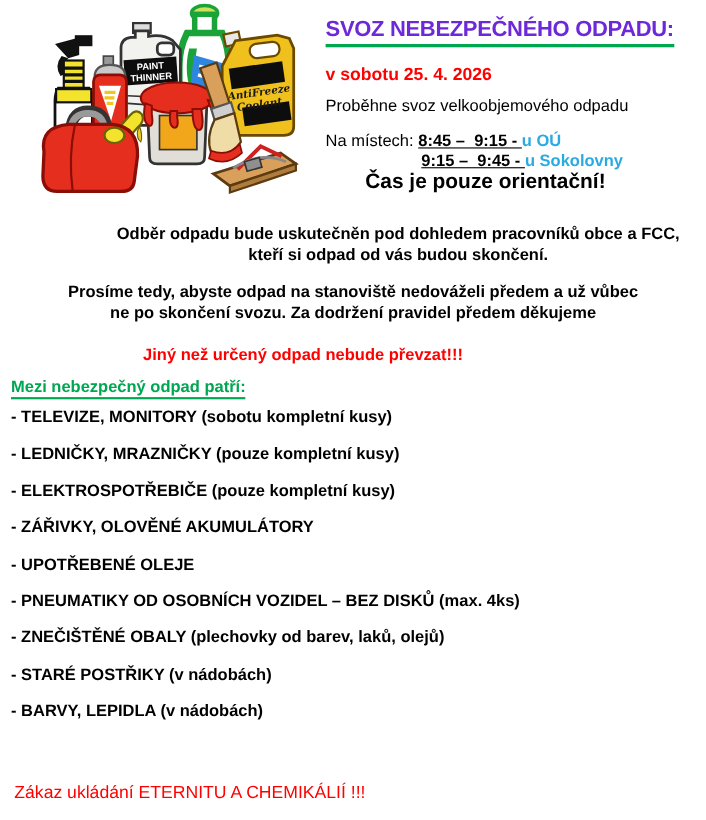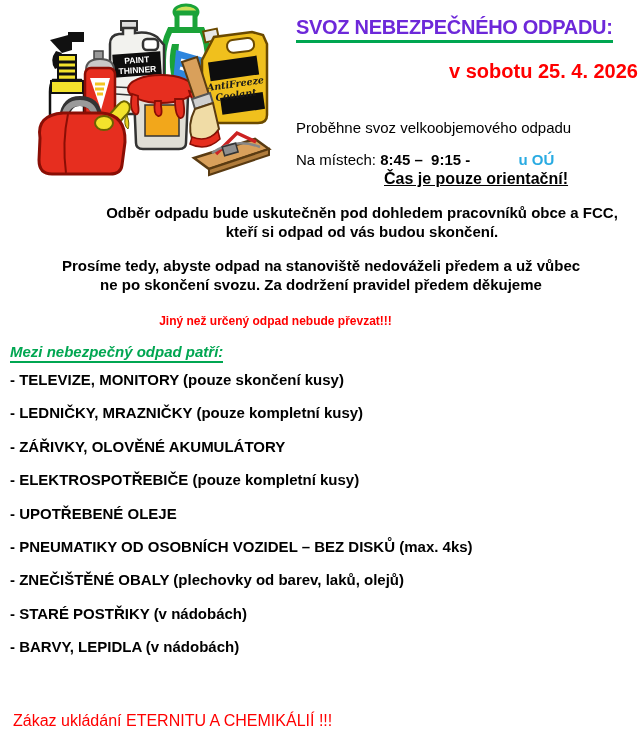--- a/index.html
+++ b/index.html
@@ -18,42 +18,42 @@
   .header { position:absolute; left:296px; top:16px; width:342px; }
   .title {
     display:inline-block;
     font-size:20px; font-weight:bold; letter-spacing:-0.3px;
     color:#6d28d9;
     border-bottom:3px solid #00A651;
     padding-bottom:1px;
     white-space:nowrap;
   }
   .date-line {
-    margin-top:17px; text-align:right;
-    font-size:20px; font-weight:bold; color:#FF0000;
+    margin-top:17px; text-align:left;
+    font-size:16px; font-weight:bold; color:#FF0000;
     white-space:nowrap;
   }
-  .subtitle { margin-top:36px; font-size:15px; }
+  .subtitle { margin-top:10px; font-size:15px; }
   .places { margin-top:15px; font-size:15px; line-height:18px; }
-  .slot-time { font-weight:bold; white-space:pre; }
-  .slot-place { font-weight:bold; color:#29ABE2;margin-left:44px; }
+  .slot-time { font-weight:bold; white-space:pre;text-decoration:underline; }
+  .slot-place { font-weight:bold; color:#29ABE2; }
   .slot2 { margin-left:87px; }
-  .time-note { margin-left:88px; font-size:16px; font-weight:bold; margin-top:1px;text-decoration:underline; }
+  .time-note { margin-left:36px; font-size:19px; font-weight:bold; margin-top:1px; }
   
   .para {
     position:absolute; left:0; width:642px;
     text-align:center; font-size:15px; font-weight:bold; line-height:18.5px;
   }
   .para1 { top:204px;margin-left:41px; }
   .para2 { top:257px; }
   .warning {
     position:absolute; top:314px; left:0; width:551px;
-    text-align:center; font-size:12px; font-weight:bold; color:#FF0000;
-  }
-  .list-heading-wrap { position:absolute; top:343px; left:10px;font-style:italic; }
+    text-align:center; font-size:15px; font-weight:bold; color:#FF0000;
+  }
+  .list-heading-wrap { position:absolute; top:343px; left:10px; }
   .list-heading {
     display:inline-block;
     font-size:15px; font-weight:bold; color:#00A651;
     border-bottom:2px solid #00A651; padding-bottom:1px;
   }
   .items {
     position:absolute; top:371px; left:10px;
     list-style:none; font-size:15px; font-weight:bold;
   }
   .items li { height:33.4px; }
@@ -153,20 +153,21 @@
       <rect x="217" y="143" width="14" height="9" transform="rotate(-16 224 147)" fill="#8f8f8f" stroke="#333" stroke-width="1.5"></rect>
     </g>
   </svg>
 
   <div class="header">
     <span class="title">SVOZ NEBEZPEČNÉHO ODPADU:</span>
     <div class="date-line">v sobotu 25. 4. 2026</div>
     <div class="subtitle">Proběhne svoz velkoobjemového odpadu</div>
     <div class="places">
       <div><span style="white-space:pre;">Na místech: </span><span class="slot-time">8:45 –  9:15 - </span><span class="slot-place">u OÚ</span></div>
+      <div class="slot2"><span class="slot-time">9:15 –  9:45 - </span><span class="slot-place">u Sokolovny</span></div>
       <div class="time-note">Čas je pouze orientační!</div>
     </div>
   </div>
 
   <div class="para para1">
     <div>Odběr odpadu bude uskutečněn pod dohledem pracovníků obce a FCC,</div>
     <div>kteří si odpad od vás budou skončení.</div>
   </div>
 
   <div class="para para2">
@@ -174,24 +175,24 @@
     <div>ne po skončení svozu. Za dodržení pravidel předem děkujeme</div>
   </div>
 
   <div class="warning">Jiný než určený odpad nebude převzat!!!</div>
 
   <div class="list-heading-wrap">
     <span class="list-heading">Mezi nebezpečný odpad patří:</span>
   </div>
 
   <ul class="items">
-    <li>- TELEVIZE, MONITORY (pouze skončení kusy)</li>
+    <li>- TELEVIZE, MONITORY (sobotu kompletní kusy)</li>
     <li>- LEDNIČKY, MRAZNIČKY (pouze kompletní kusy)</li>
+    <li>- ELEKTROSPOTŘEBIČE (pouze kompletní kusy)</li>
     <li>- ZÁŘIVKY, OLOVĚNÉ AKUMULÁTORY</li>
-    <li>- ELEKTROSPOTŘEBIČE (pouze kompletní kusy)</li>
     <li>- UPOTŘEBENÉ OLEJE</li>
     <li>- PNEUMATIKY OD OSOBNÍCH VOZIDEL – BEZ DISKŮ (max. 4ks)</li>
     <li>- ZNEČIŠTĚNÉ OBALY (plechovky od barev, laků, olejů)</li>
     <li>- STARÉ POSTŘIKY (v nádobách)</li>
     <li>- BARVY, LEPIDLA (v nádobách)</li>
   </ul>
 
   <div class="footer-warning">Zákaz ukládání ETERNITU A CHEMIKÁLIÍ !!!</div>
 
 </div>

